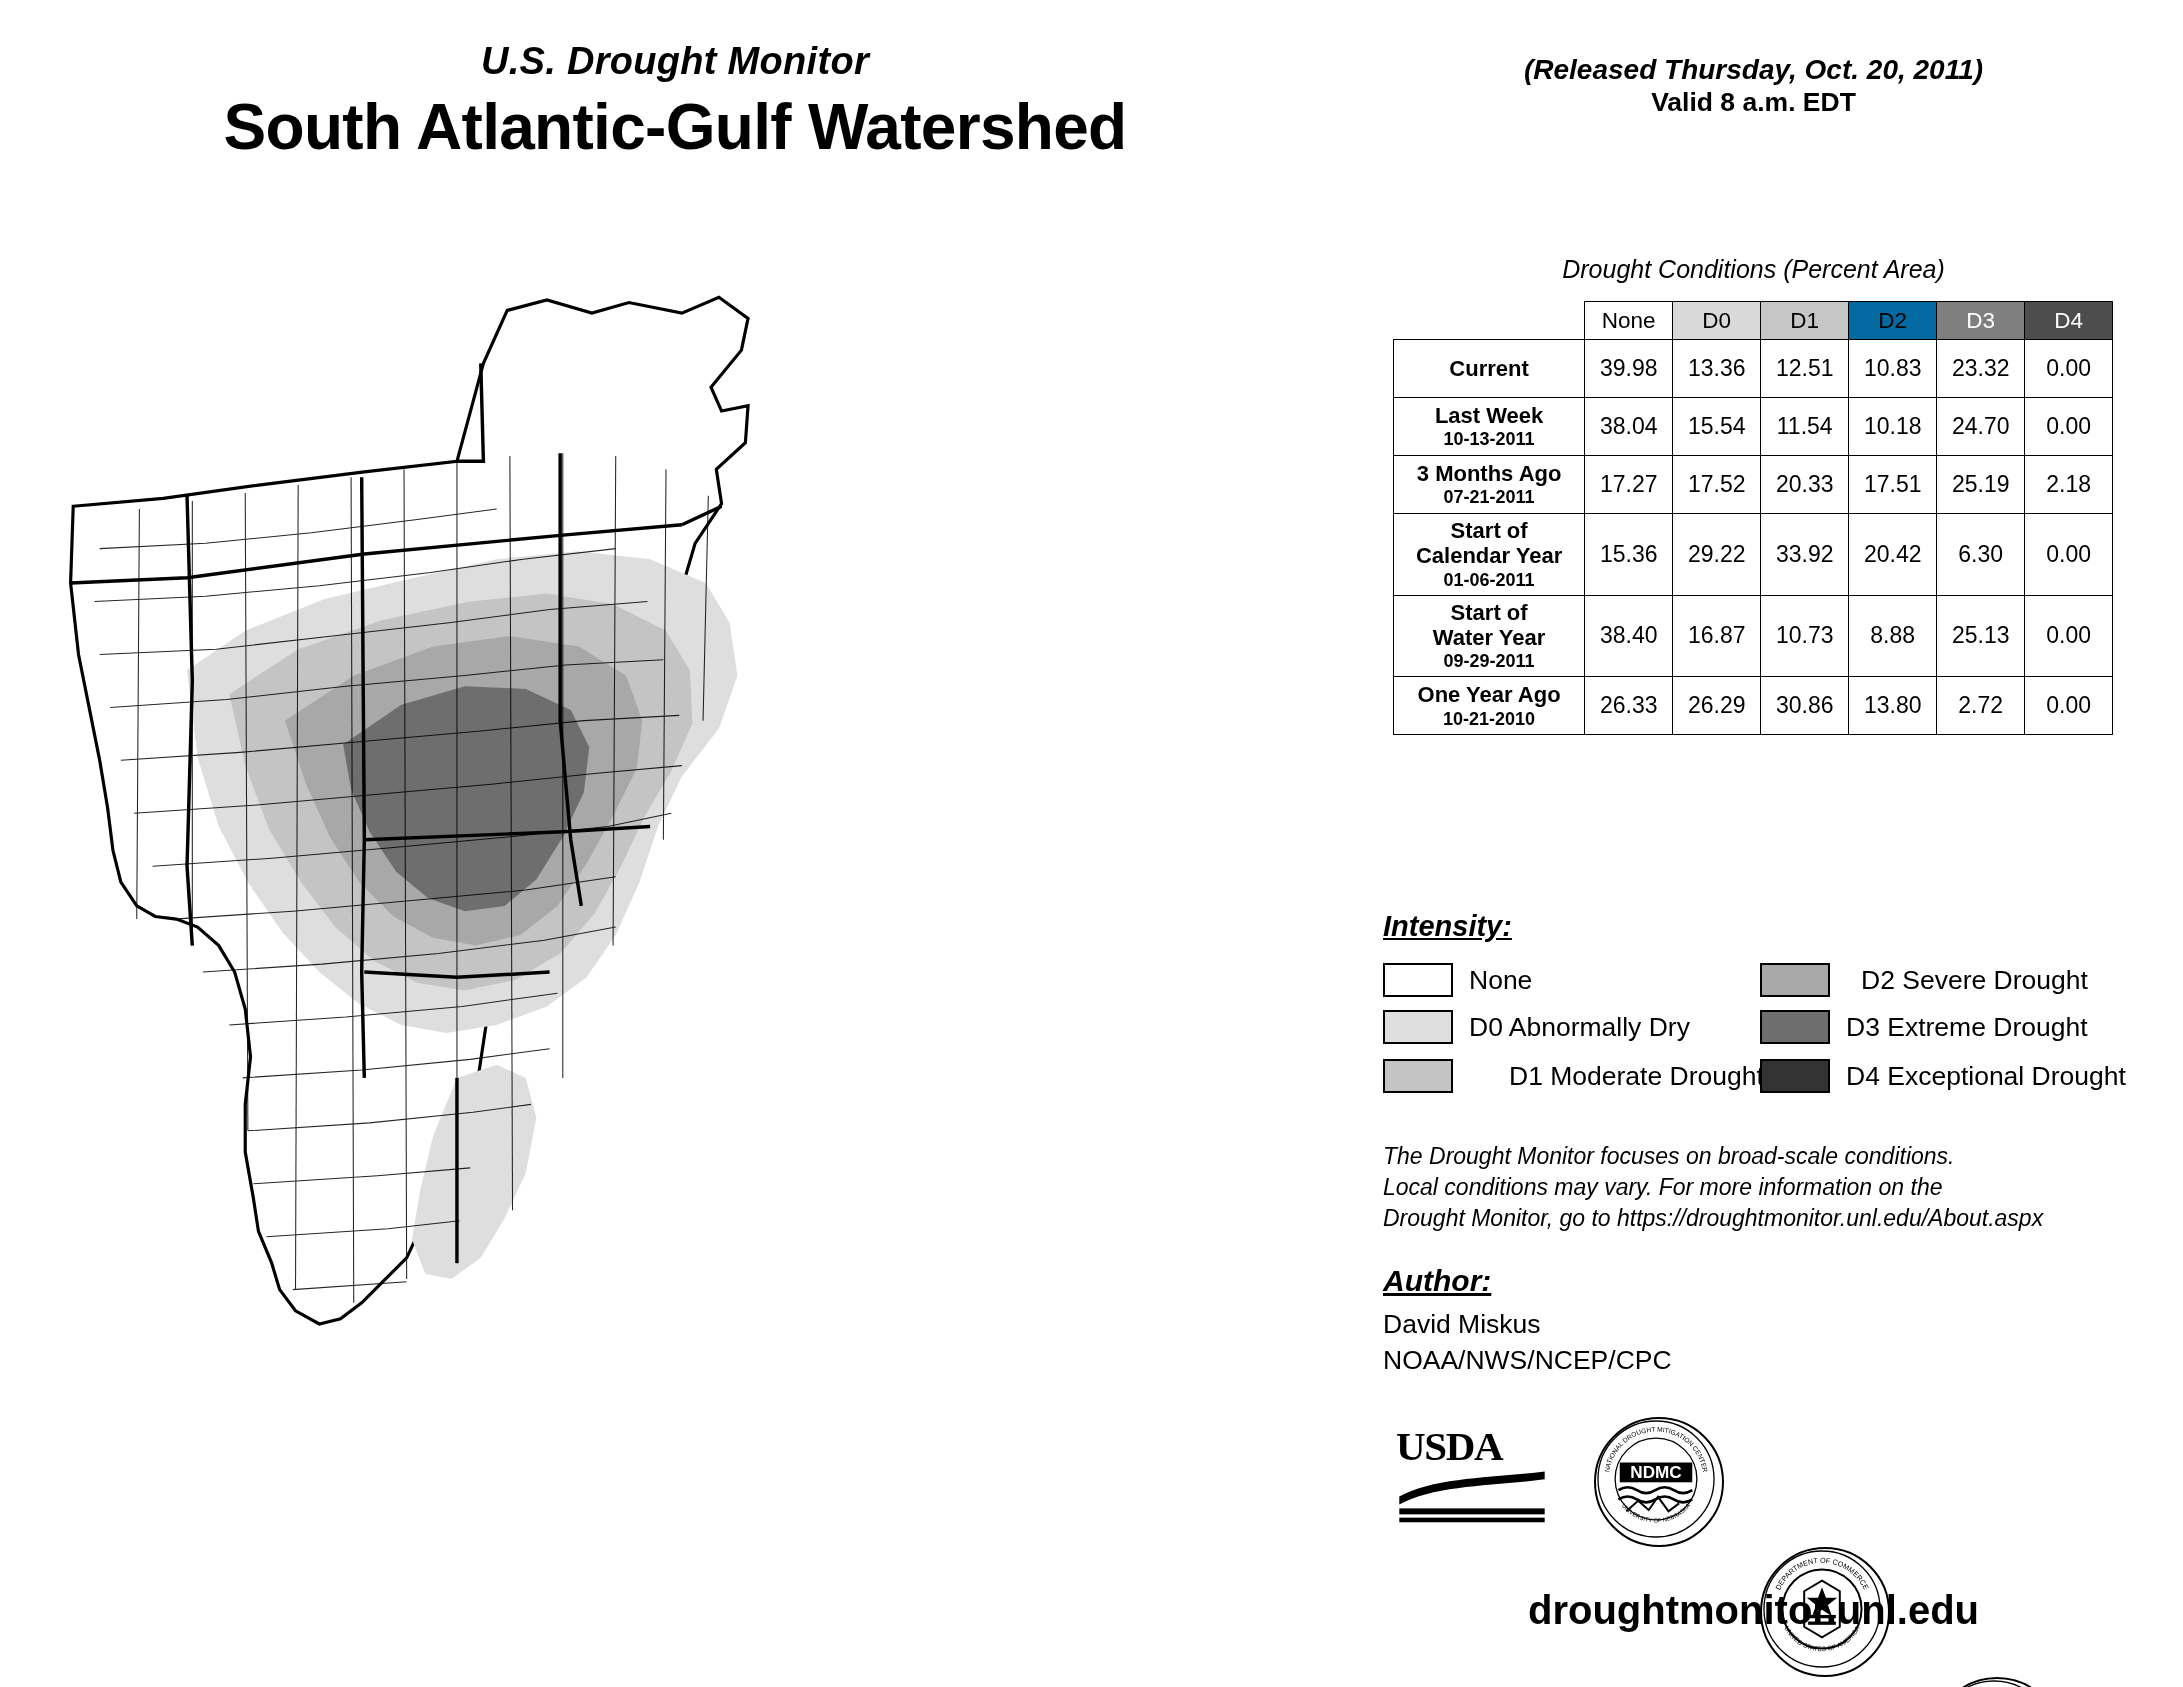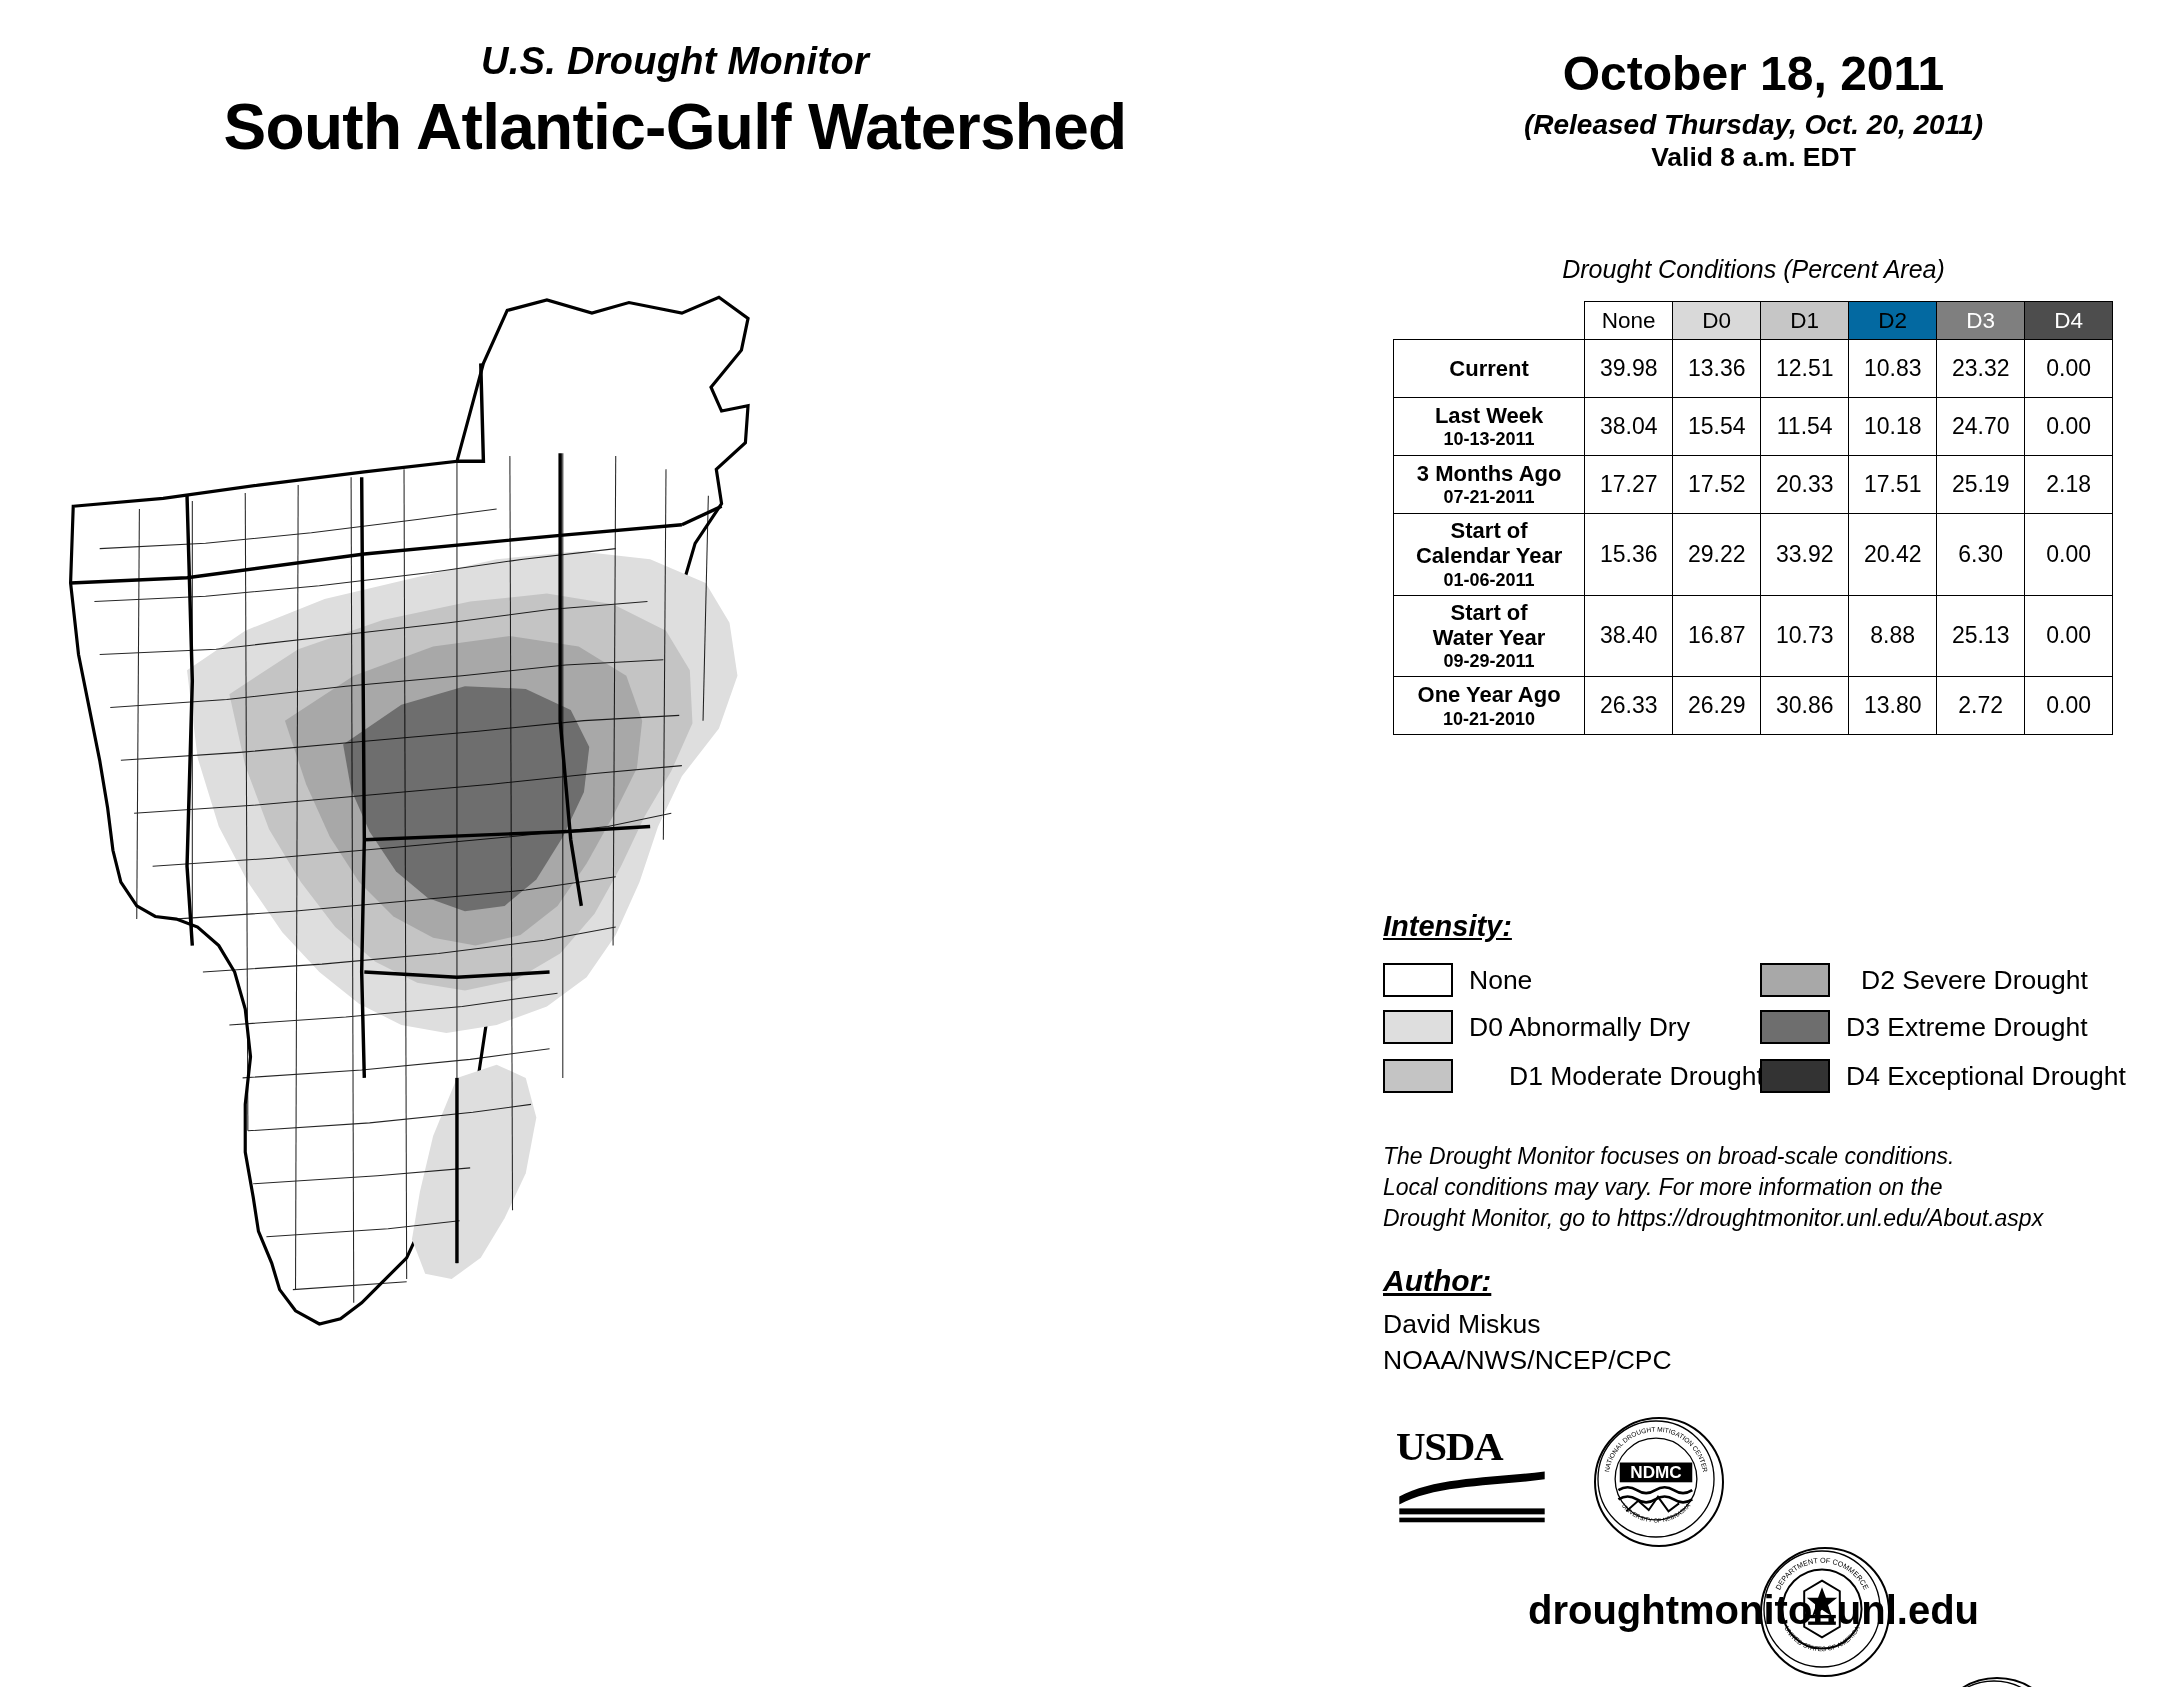--- a/index.html
+++ b/index.html
@@ -227,21 +227,20 @@
 </style>
 </head>
 <body>
 
 <div id="header-left">
   <div id="title-small">U.S. Drought Monitor</div>
   <div id="title-main">South Atlantic-Gulf Watershed</div>
 </div>
 
 <div id="header-right">
-  <div id="date-main">October 18, 2011</div>
   <div id="date-released">(Released Thursday, Oct. 20, 2011)</div>
   <div id="date-valid">Valid 8 a.m. EDT</div>
 </div>
 
 <div id="table-caption">Drought Conditions (Percent Area)</div>
 <table id="cond-table">
   <thead>
     <tr>
       <th class="corner"></th>
       <th class="hdr-none">None</th>

